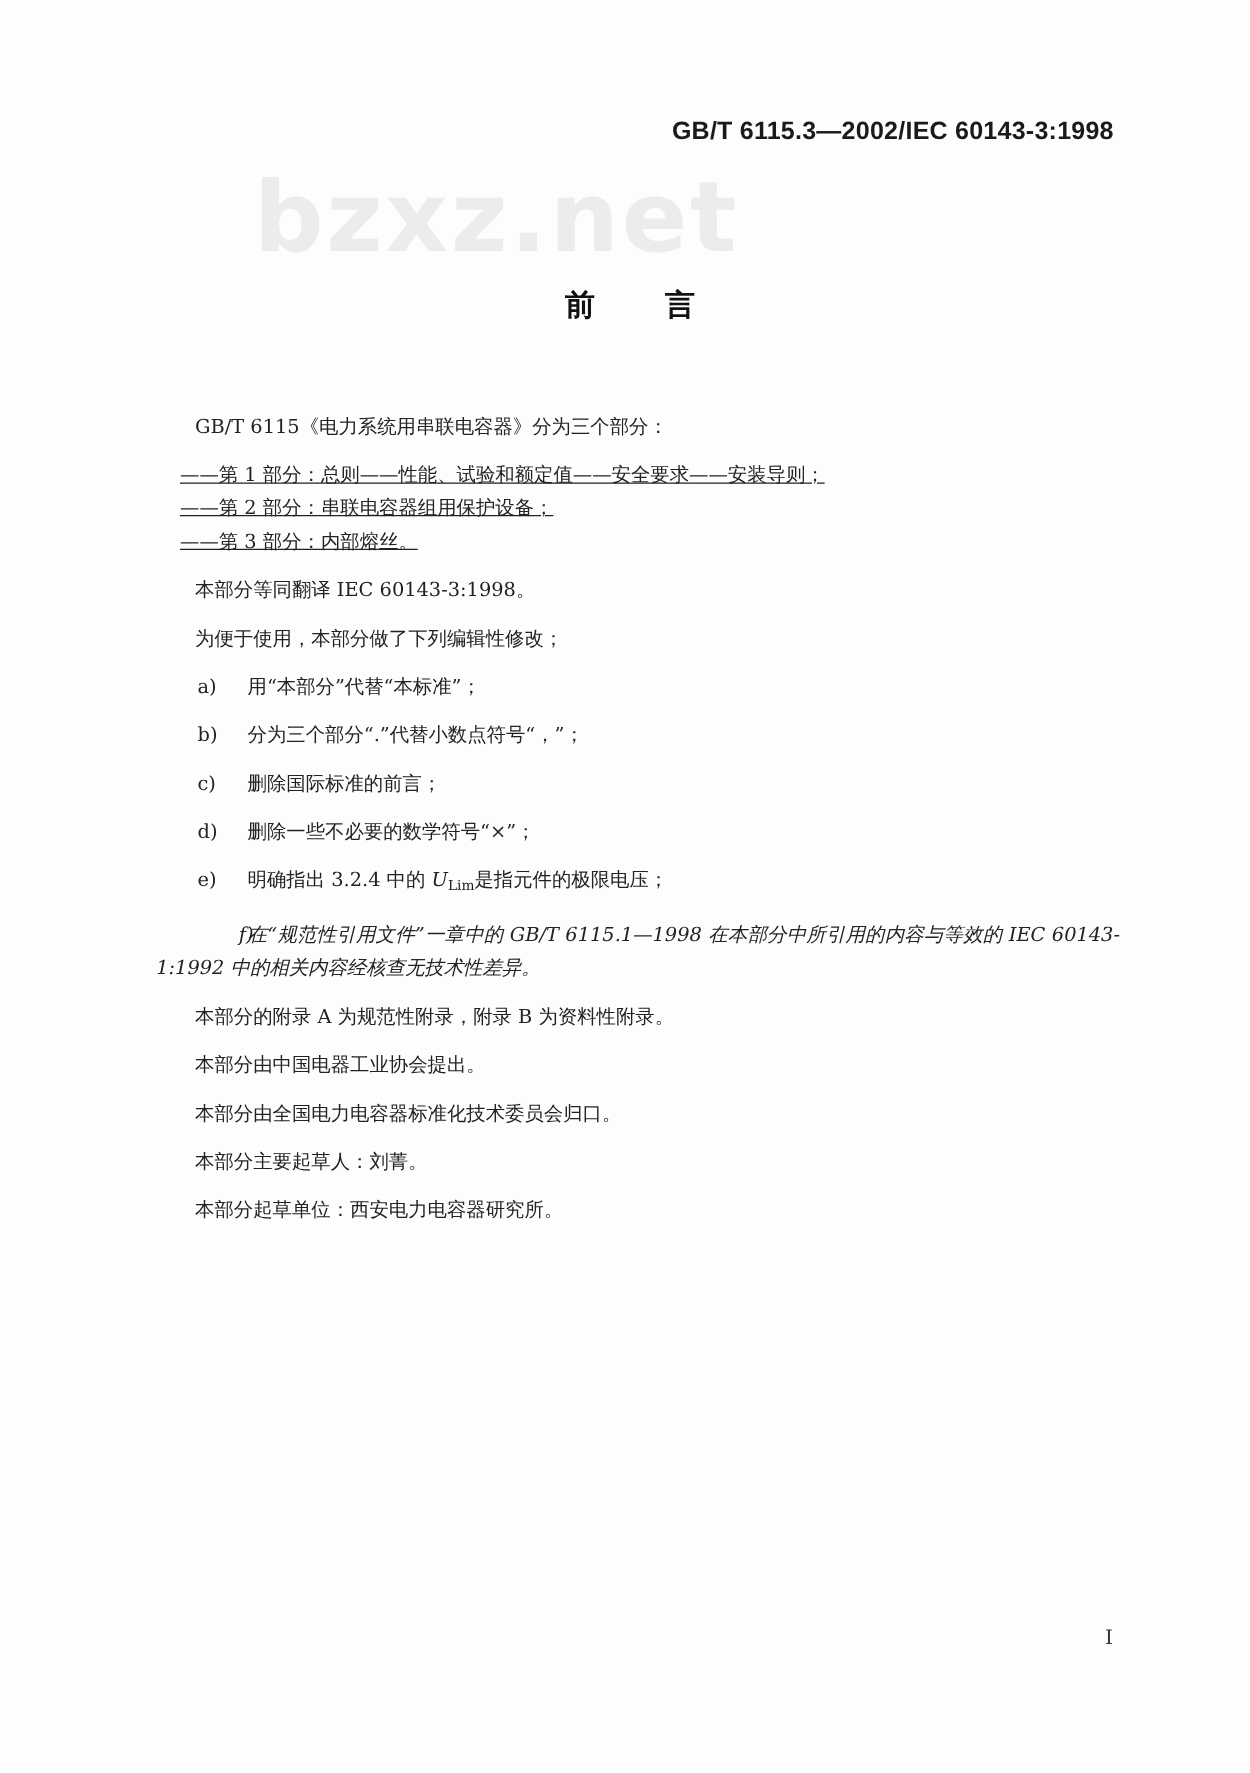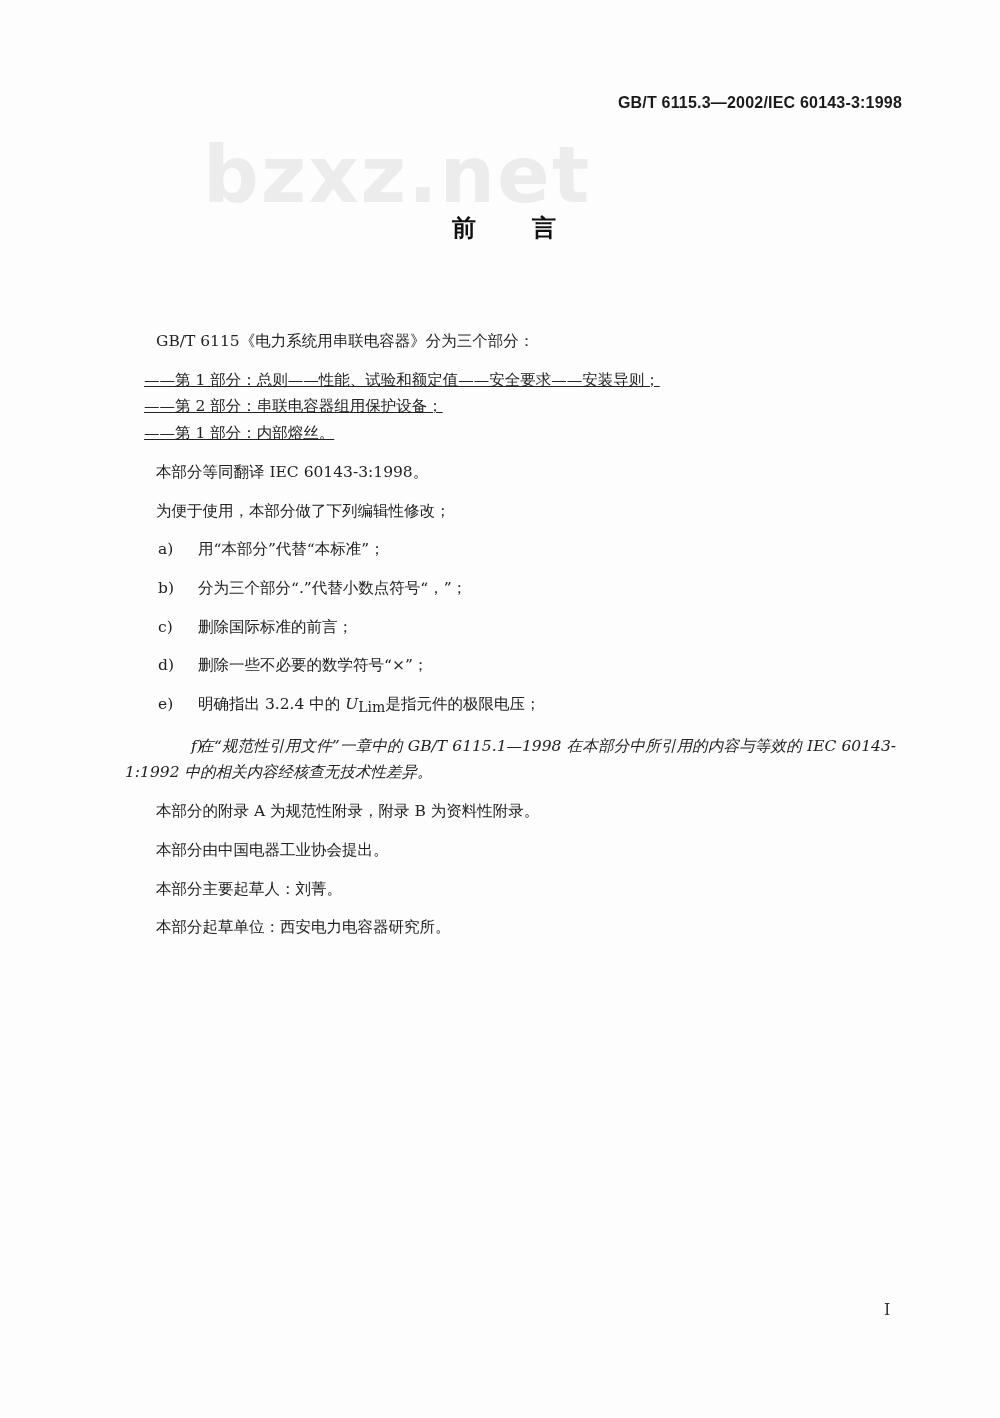--- a/index.html
+++ b/index.html
@@ -1,48 +1,48 @@
 <!DOCTYPE html>
 <html><head>
 <meta charset="utf-8">
 <style>
   html, body { margin: 0; padding: 0; background: #ffffff; }
   body { width: 1000px; height: 1418px; position: relative; overflow: hidden;
          font-family: "DejaVu Serif", "Liberation Serif", serif; color: #222; }
   .page { position: absolute; left: 0; top: 0; width: 1000px; height: 1418px; background: #fdfdfd; }
-  .std-code { position: absolute; right: 98px; top: 94px; font-size: 16px; font-weight: bold;
+  .std-code { position: absolute; right: 109px; top: 94px; font-size: 20px; font-weight: bold;
               font-family: "Liberation Sans", "DejaVu Sans", sans-serif; letter-spacing: 0.2px; color: #1a1a1a; }
   .watermark { position: absolute; left: 203px; top: 130px; font-size: 78px; font-weight: bold;
                font-family: "DejaVu Sans", "Liberation Sans", sans-serif; color: #ececec; letter-spacing: 2px; }
-  .title { position: absolute; left: 452px; top: 212px; font-size: 24px; font-weight: bold;
+  .title { position: absolute; left: 452px; top: 228px; font-size: 24px; font-weight: bold;
            font-family: "DejaVu Sans", sans-serif; letter-spacing: 56px; color: #111; }
   .body { position: absolute; left: 113px; top: 316px; width: 795px; font-size: 15.5px; line-height: 26.7px; color: #222; }
   .p { margin: 12px; text-indent: 31px; white-space: nowrap; }
   .p.wrap { white-space: normal; text-align: justify; }
   .dash { margin: 0; padding-left: 31px; white-space: nowrap; text-decoration: underline; }
   .item { margin: 12px; padding-left: 33px; white-space: nowrap; }
   .item .lbl { display: inline-block; width: 40px; }
   .item.wrap { white-space: normal; padding-left: 0; text-indent: 33px; text-align: justify; font-style: italic; }
   .u { font-style: italic; }
-  .sub { font-size: 14px; font-style: normal; vertical-align: -3px; }
+  .sub { font-size: 11px; font-style: normal; vertical-align: -3px; }
   .page-num { position: absolute; left: 884px; top: 1300px; font-size: 16px; color: #333; }
 </style>
 </head>
 <body>
 
 <div class="page">
   <div class="std-code">GB/T 6115.3—2002/IEC 60143-3:1998</div>
   <div class="watermark">bzxz.net</div>
   <div class="title">前言</div>
 
   <div class="body">
     <p class="p">GB/T 6115《电力系统用串联电容器》分为三个部分：</p>
     <p class="dash">——第 1 部分：总则——性能、试验和额定值——安全要求——安装导则；</p>
     <p class="dash">——第 2 部分：串联电容器组用保护设备；</p>
-    <p class="dash">——第 1 部分：内部熔丝。</p>
+    <p class="dash">——第 3 部分：内部熔丝。</p>
     <p class="p">本部分等同翻译 IEC 60143-3:1998。</p>
     <p class="p">为便于使用，本部分做了下列编辑性修改；</p>
 
     <p class="item">
       <span class="lbl">a)</span><span>用“本部分”代替“本标准”；</span>
     </p>
     <p class="item">
       <span class="lbl">b)</span><span>分为三个部分“.”代替小数点符号“，”；</span>
     </p>
     <p class="item">
@@ -53,18 +53,19 @@
     </p>
     <p class="item">
       <span class="lbl">e)</span><span>明确指出 3.2.4 中的 </span><span class="u"><span>U</span><span class="sub">Lim</span></span><span>是指元件的极限电压；</span>
     </p>
     <p class="item wrap">
       <span class="lbl">f)</span><span>在“规范性引用文件”一章中的 GB/T 6115.1—1998 在本部分中所引用的内容与等效的 IEC 60143-1:1992 中的相关内容经核查无技术性差异。</span>
     </p>
 
     <p class="p">本部分的附录 A 为规范性附录，附录 B 为资料性附录。</p>
     <p class="p">本部分由中国电器工业协会提出。</p>
+    <p class="p">本部分由全国电力电容器标准化技术委员会归口。</p>
     <p class="p">本部分主要起草人：刘菁。</p>
     <p class="p">本部分起草单位：西安电力电容器研究所。</p>
   </div>
 
   <div class="page-num">I</div>
 </div>
 
 </body></html>

